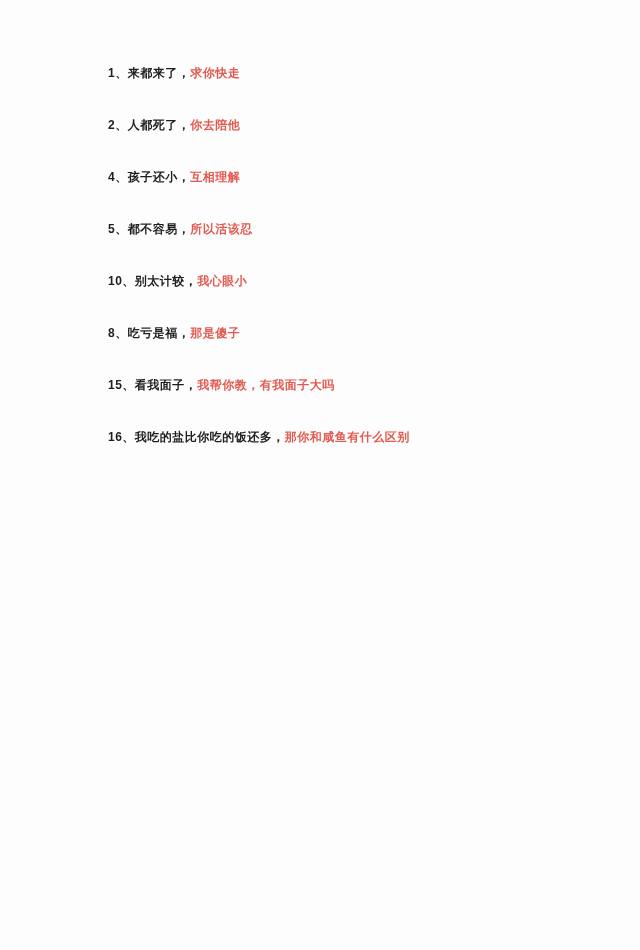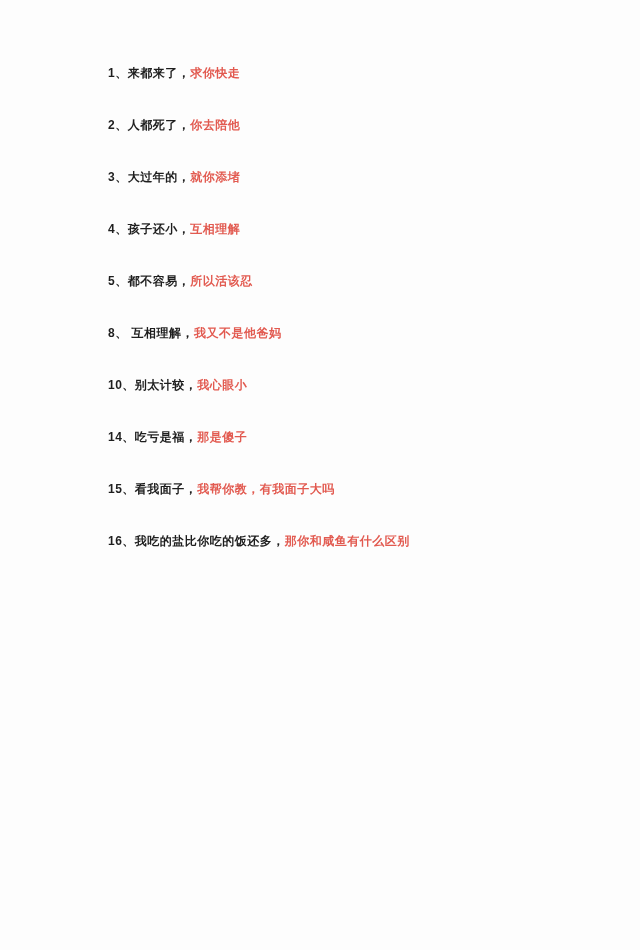--- a/index.html
+++ b/index.html
@@ -35,21 +35,19 @@
   .punch {
     color: #e25a50;
   }
 </style>
 </head>
 <body>
 
 <div class="page">
   <div class="row"><span class="lead">1、来都来了，</span><span class="punch">求你快走</span></div>
   <div class="row"><span class="lead">2、人都死了，</span><span class="punch">你去陪他</span></div>
-  <div class="row"><span class="lead">3、大过年的，</span><span class="punch">就你添堵</span></div>
   <div class="row"><span class="lead">4、孩子还小，</span><span class="punch">互相理解</span></div>
   <div class="row"><span class="lead">5、都不容易，</span><span class="punch">所以活该忍</span></div>
-  <div class="row"><span class="lead">8、 互相理解，</span><span class="punch">我又不是他爸妈</span></div>
   <div class="row"><span class="lead">10、别太计较，</span><span class="punch">我心眼小</span></div>
-  <div class="row"><span class="lead">14、吃亏是福，</span><span class="punch">那是傻子</span></div>
+  <div class="row"><span class="lead">8、吃亏是福，</span><span class="punch">那是傻子</span></div>
   <div class="row"><span class="lead">15、看我面子，</span><span class="punch">我帮你教，有我面子大吗</span></div>
   <div class="row"><span class="lead">16、我吃的盐比你吃的饭还多，</span><span class="punch">那你和咸鱼有什么区别</span></div>
 </div>
 
 </body></html>

